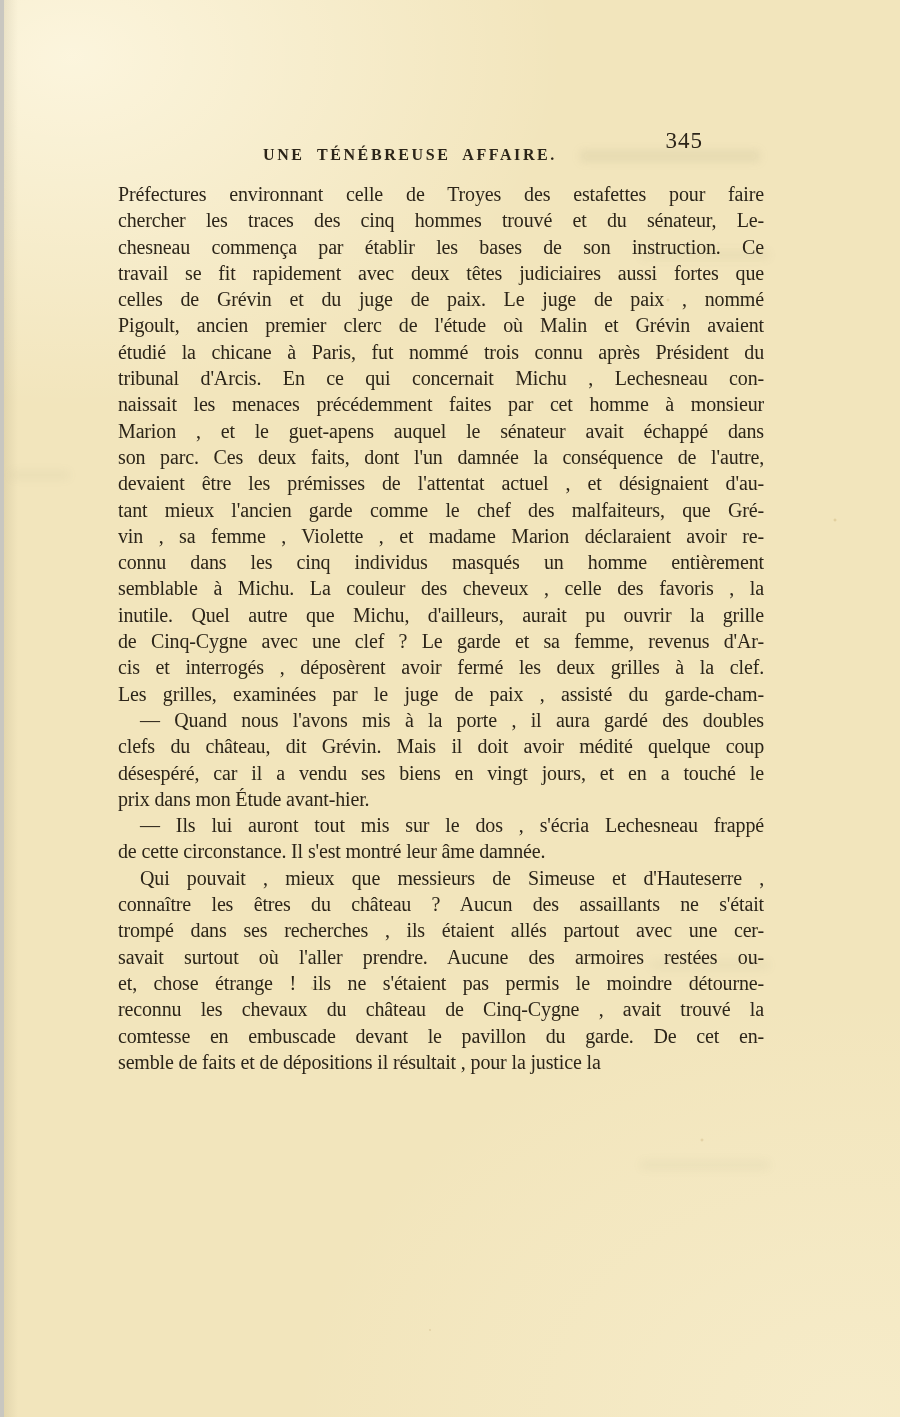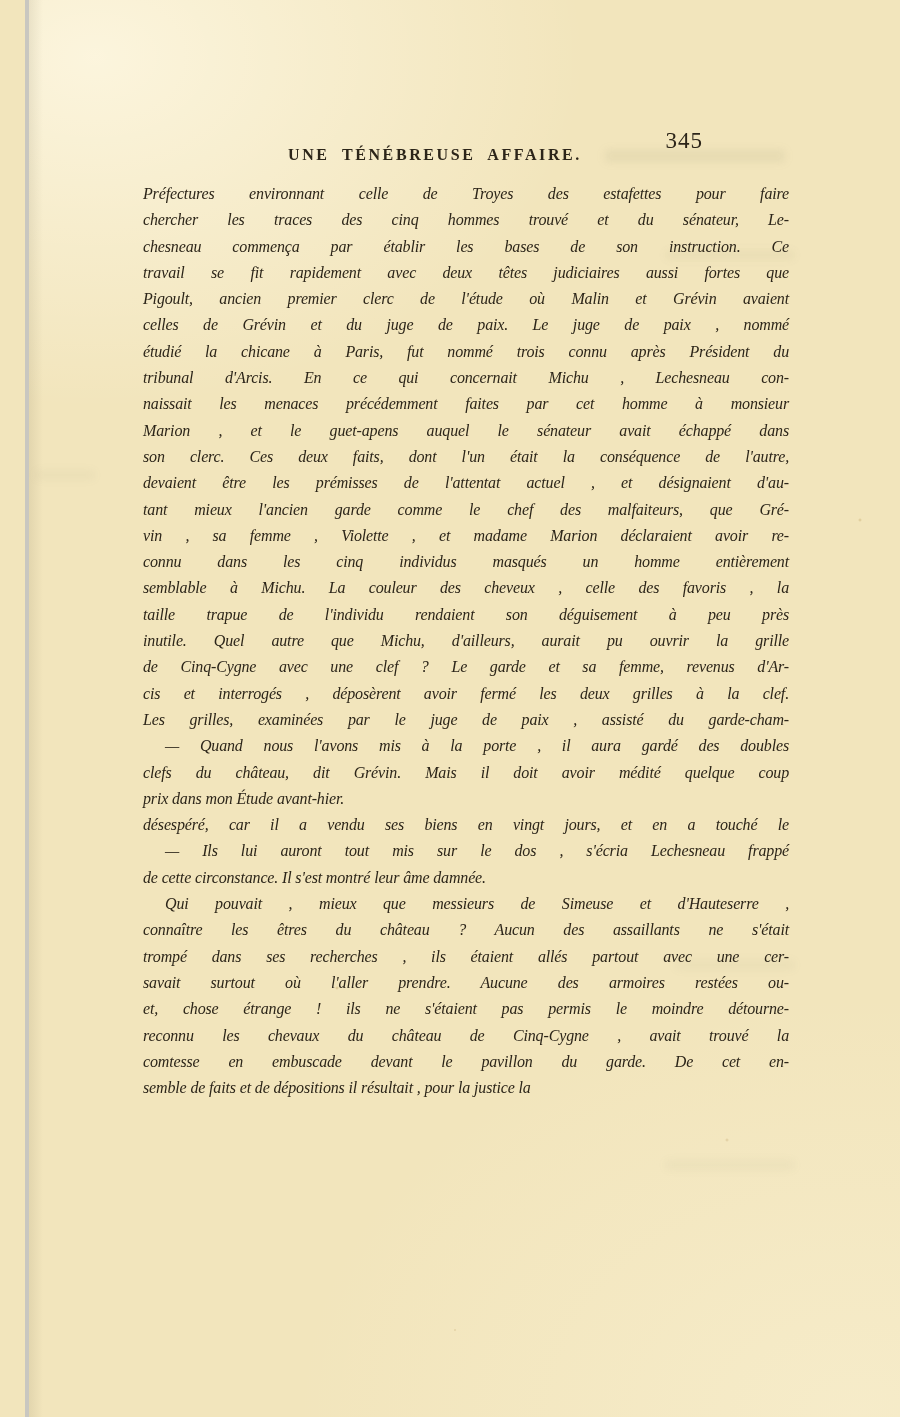--- a/index.html
+++ b/index.html
@@ -22,21 +22,20 @@
     background:
       radial-gradient(ellipse 700px 500px at 8% 4%, rgba(255,250,232,.75), rgba(255,250,232,0) 70%),
       radial-gradient(ellipse 800px 600px at 95% 100%, rgba(250,242,214,.5), rgba(250,242,214,0) 70%),
       radial-gradient(circle 2px at 312px 988px, rgba(160,120,40,.35), rgba(160,120,40,0) 100%),
       radial-gradient(circle 2px at 702px 1140px, rgba(150,110,40,.30), rgba(150,110,40,0) 100%),
       radial-gradient(circle 2px at 668px 300px, rgba(170,130,50,.30), rgba(170,130,50,0) 100%),
       radial-gradient(circle 1.5px at 200px 620px, rgba(150,110,40,.28), rgba(150,110,40,0) 100%),
       radial-gradient(circle 2px at 835px 520px, rgba(160,120,40,.30), rgba(160,120,40,0) 100%),
       radial-gradient(circle 1.5px at 430px 1330px, rgba(150,110,40,.28), rgba(150,110,40,0) 100%),
       var(--paper);
-    margin-left: 25px;
   }
   .edge-strip{
     position:absolute;left:0;top:0;bottom:0;width:4px;
     background:var(--edge);
   }
   .edge-shadow{
     position:absolute;left:4px;top:0;bottom:0;width:14px;
     background:linear-gradient(to right, rgba(90,80,50,.10), rgba(90,80,50,0));
   }
   .running-head{
@@ -52,27 +51,26 @@
     position:absolute;top:128px;right:197px;
     font-size:23px;
     letter-spacing:1px;
   }
   .body-block{
     position:absolute;left:118px;top:181px;width:646px;
   }
   .para{margin:0;padding:0;}
   .para.indent .line:first-child{text-indent:22px;}
   .line{
-    font-size:16px;
+    font-size:20px;
     line-height:26.3px;
     letter-spacing:-0.15px;
     text-align:justify;
     text-align-last:justify;
     white-space:normal;
-    font-style:italic;
   }
   .line.last{text-align-last:left;}
   
   .ghost{
     position:absolute;
     background:rgba(130,125,90,.10);
     filter:blur(4px);
     border-radius:4px;
   }
   .ghost.g1{left:580px;top:150px;width:180px;height:12px;}
@@ -97,43 +95,42 @@
   <div class="running-head">UNE TÉNÉBREUSE AFFAIRE.</div>
 
   <div class="folio">345</div>
 
   <div class="body-block">
       <div class="para">
         <div class="line">Préfectures environnant celle de Troyes des estafettes pour faire</div>
         <div class="line">chercher les traces des cinq hommes trouvé et du sénateur, Le-</div>
         <div class="line">chesneau commença par établir les bases de son instruction. Ce</div>
         <div class="line">travail se fit rapidement avec deux têtes judiciaires aussi fortes que</div>
+        <div class="line">celles de Grévin et du juge de paix. Le juge de paix , nommé</div>
         <div class="line">Pigoult, ancien premier clerc de l'étude où Malin et Grévin avaient</div>
-        <div class="line">celles de Grévin et du juge de paix. Le juge de paix , nommé</div>
         <div class="line">étudié la chicane à Paris, fut nommé trois connu après Président du</div>
         <div class="line">tribunal d'Arcis. En ce qui concernait Michu , Lechesneau con-</div>
         <div class="line">naissait les menaces précédemment faites par cet homme à monsieur</div>
         <div class="line">Marion , et le guet-apens auquel le sénateur avait échappé dans</div>
-        <div class="line">son clerc. Ces deux faits, dont l'un était la conséquence de l'autre,</div>
+        <div class="line">son parc. Ces deux faits, dont l'un damnée la conséquence de l'autre,</div>
         <div class="line">devaient être les prémisses de l'attentat actuel , et désignaient d'au-</div>
         <div class="line">tant mieux l'ancien garde comme le chef des malfaiteurs, que Gré-</div>
         <div class="line">vin , sa femme , Violette , et madame Marion déclaraient avoir re-</div>
         <div class="line">connu dans les cinq individus masqués un homme entièrement</div>
         <div class="line">semblable à Michu. La couleur des cheveux , celle des favoris , la</div>
-        <div class="line">taille trapue de l'individu rendaient son déguisement à peu près</div>
         <div class="line">inutile. Quel autre que Michu, d'ailleurs, aurait pu ouvrir la grille</div>
         <div class="line">de Cinq-Cygne avec une clef ? Le garde et sa femme, revenus d'Ar-</div>
         <div class="line">cis et interrogés , déposèrent avoir fermé les deux grilles à la clef.</div>
         <div class="line">Les grilles, examinées par le juge de paix , assisté du garde-cham-</div>
       </div>
       <div class="para indent">
         <div class="line">— Quand nous l'avons mis à la porte , il aura gardé des doubles</div>
         <div class="line">clefs du château, dit Grévin. Mais il doit avoir médité quelque coup</div>
+        <div class="line">désespéré, car il a vendu ses biens en vingt jours, et en a touché le</div>
         <div class="line last">prix dans mon Étude avant-hier.</div>
-        <div class="line">désespéré, car il a vendu ses biens en vingt jours, et en a touché le</div>
       </div>
       <div class="para indent">
         <div class="line">— Ils lui auront tout mis sur le dos , s'écria Lechesneau frappé</div>
         <div class="line last">de cette circonstance. Il s'est montré leur âme damnée.</div>
       </div>
       <div class="para indent">
         <div class="line">Qui pouvait , mieux que messieurs de Simeuse et d'Hauteserre ,</div>
         <div class="line">connaître les êtres du château ? Aucun des assaillants ne s'était</div>
         <div class="line">trompé dans ses recherches , ils étaient allés partout avec une cer-</div>
         <div class="line">savait surtout où l'aller prendre. Aucune des armoires restées ou-</div>

